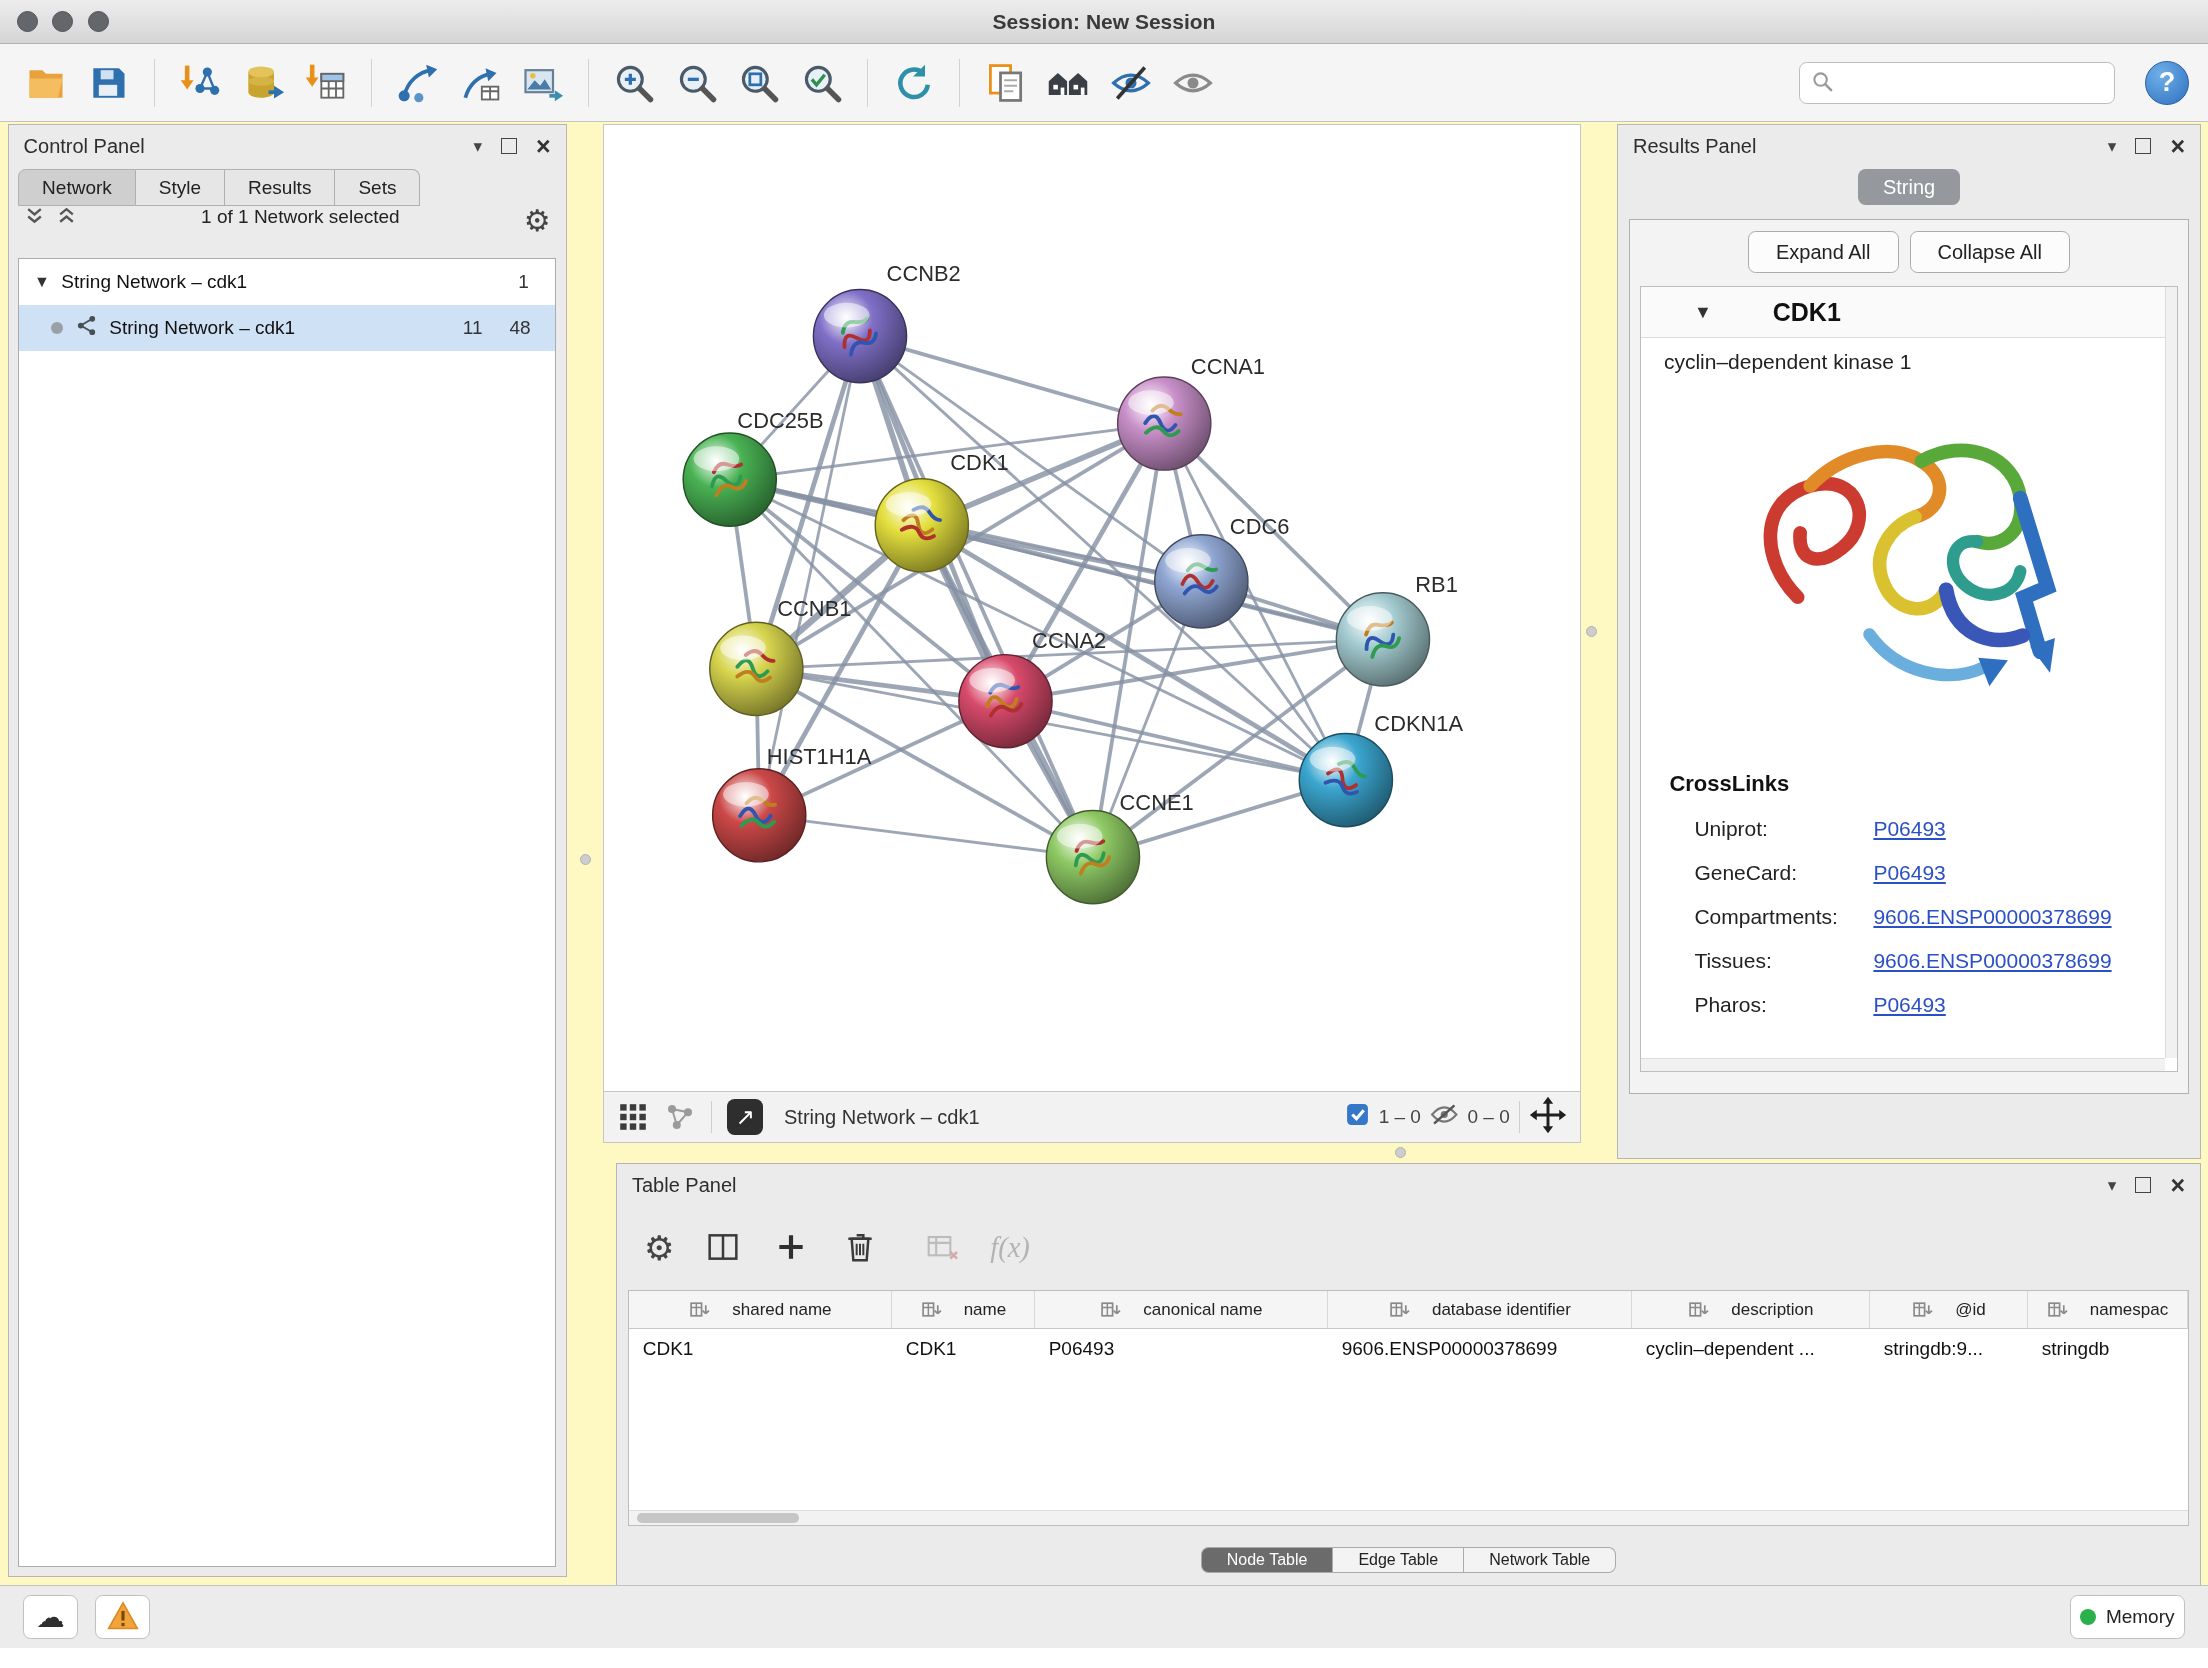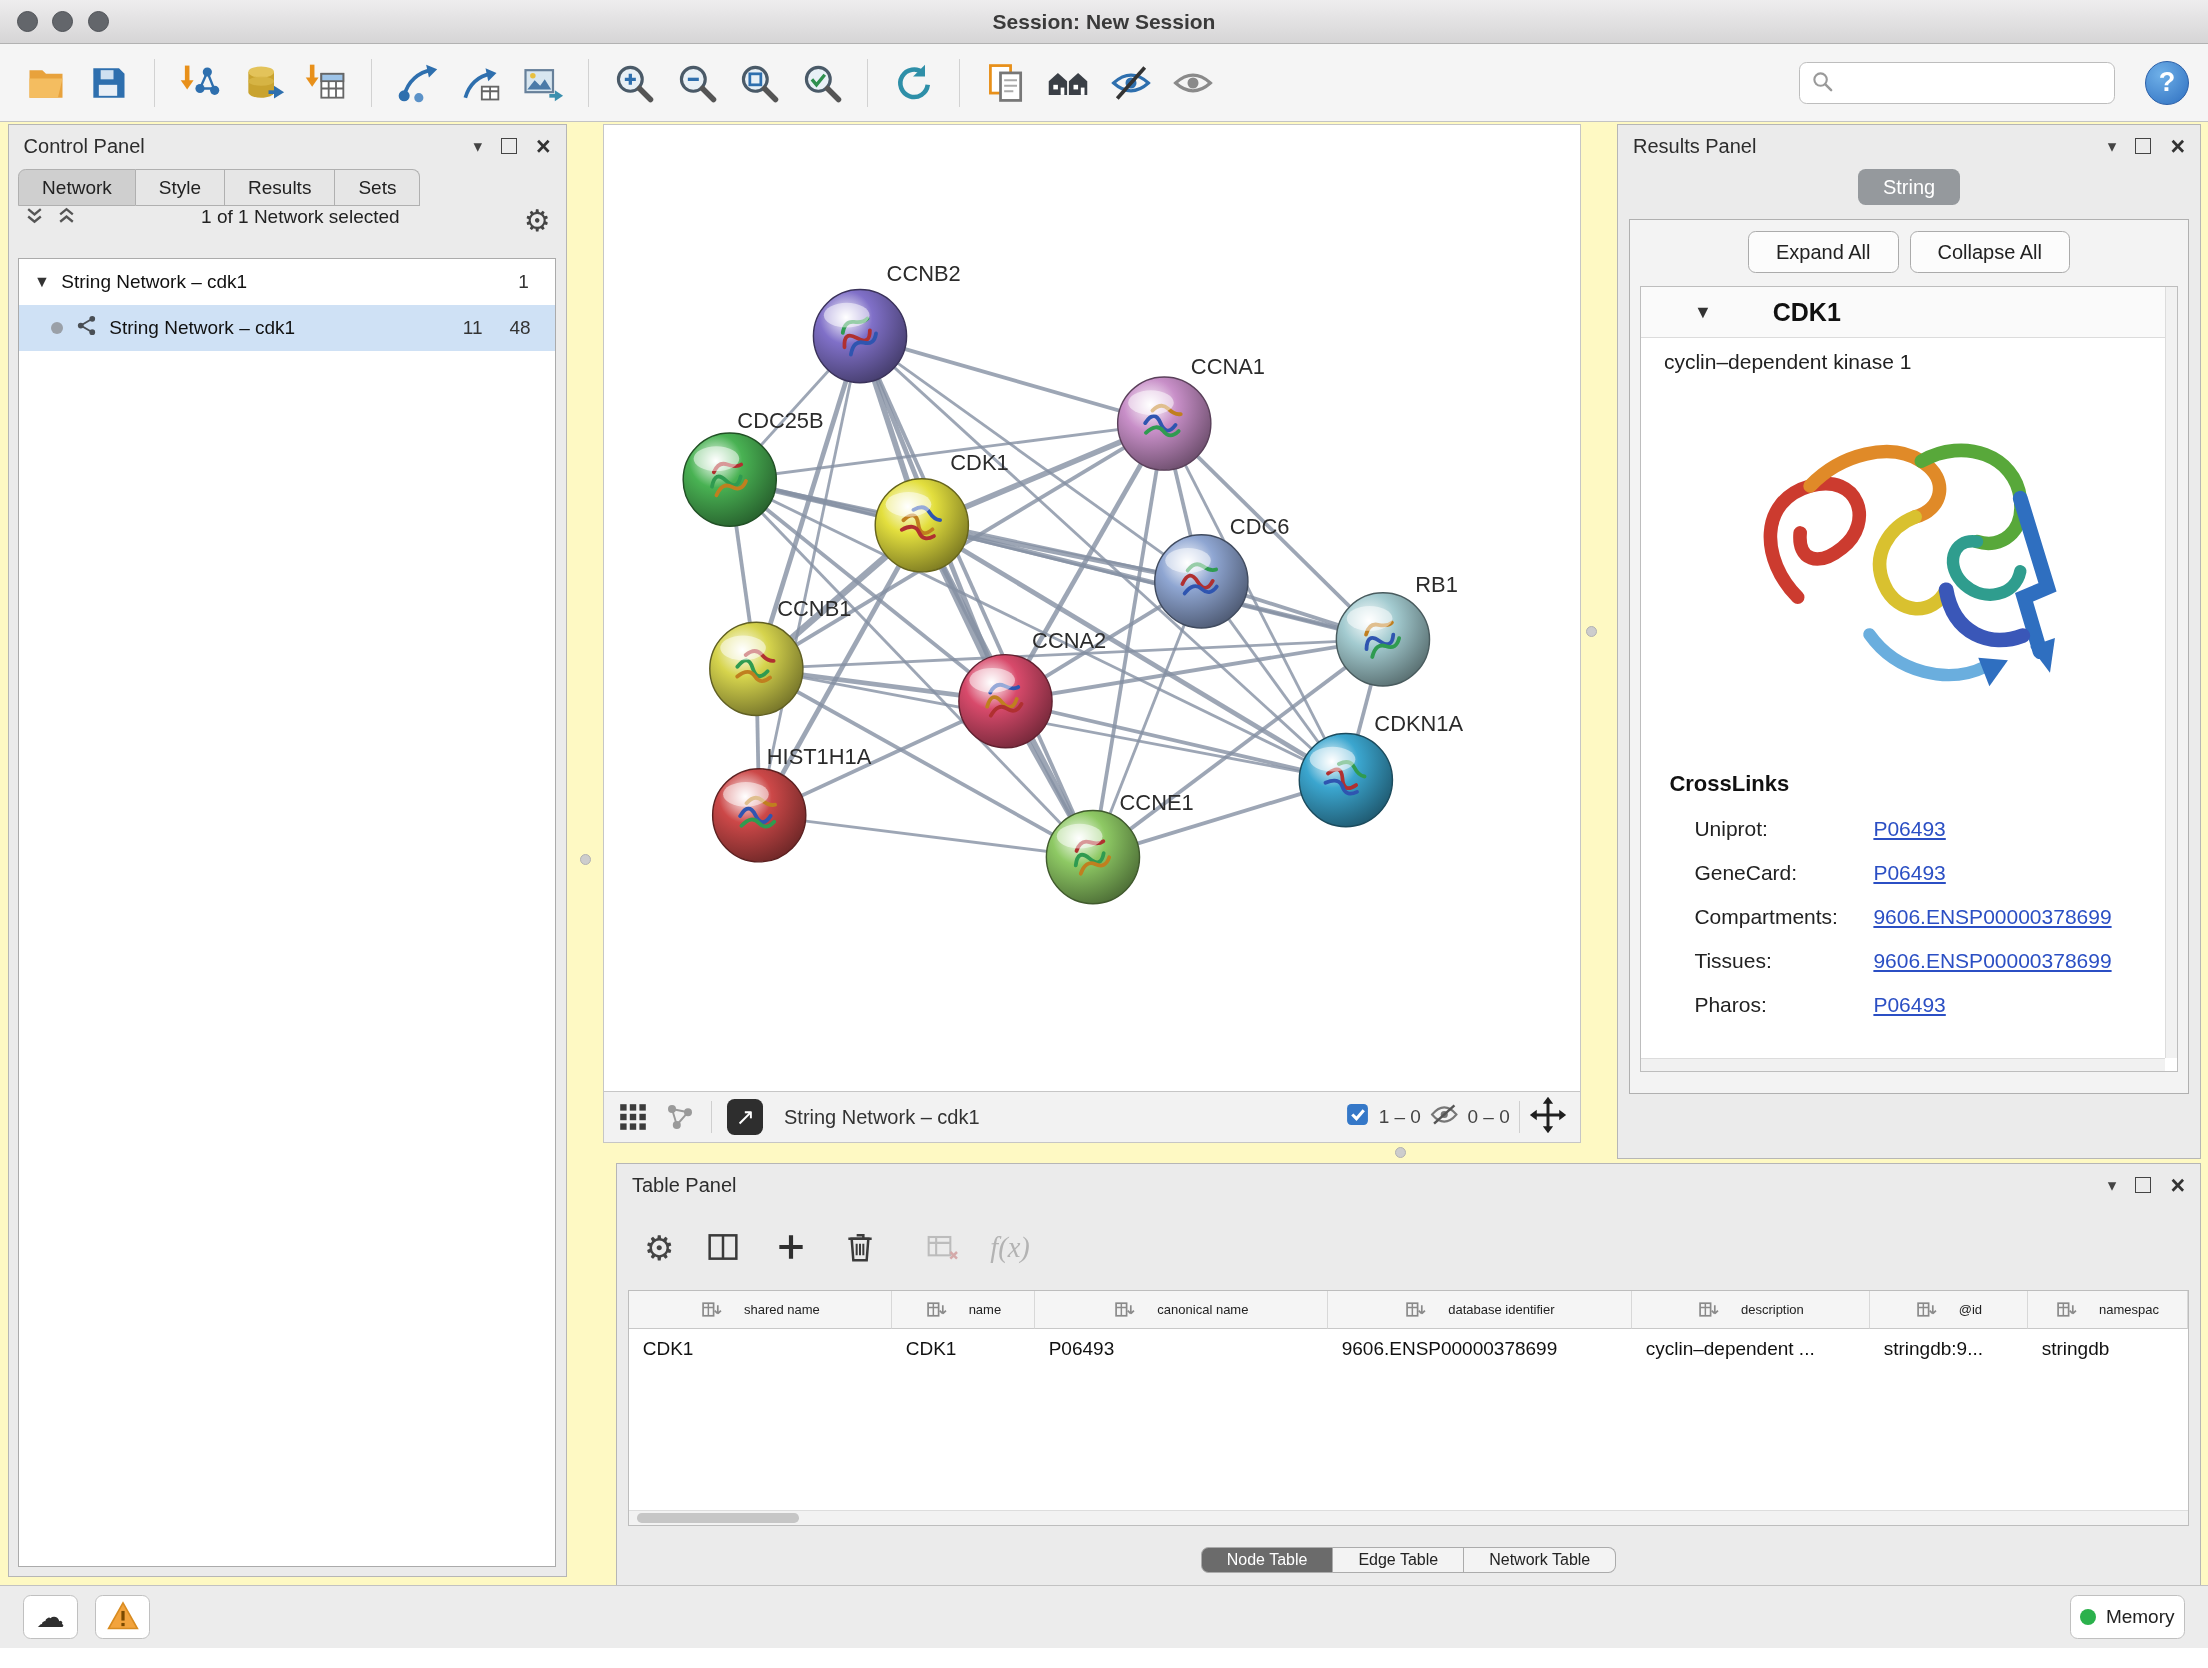--- a/index.html
+++ b/index.html
@@ -95,21 +95,21 @@
 
   
   .table-panel { position:absolute; left:616px; top:1163px; width:1585px; height:437px;
     background:#ebebeb; border:1px solid #b6b6b6; }
   .tp-toolbar { height:84px; display:flex; align-items:center; padding-left:27px; gap:28.5px; }
   .tp-toolbar svg { width:40px; height:40px; }
   .tp-fx { font-family:"Liberation Serif","DejaVu Serif",serif; font-style:italic; color:#b3b3b3; font-size:28.5px; }
   .tp-table { margin:0 11.4px; background:#fff; border:1px solid #bdbdbd; height:236px; display:flex; flex-direction:column; }
   .tp-grid { display:grid; grid-template-columns:263px 143px 293px 304px 238px 158px 1fr; }
   .th-cell { height:38px; background:#f5f5f5; border-right:1px solid #d8d8d8; border-bottom:1px solid #c8c8c8;
-    display:flex; align-items:center; justify-content:center; gap:22px; font-size:13px; color:#222; overflow:hidden; white-space:nowrap; }
+    display:flex; align-items:center; justify-content:center; gap:22px; font-size:17px; color:#222; overflow:hidden; white-space:nowrap; }
   .td-cell { height:40px; display:flex; align-items:center; padding-left:13.3px; font-size:19px; color:#111;
     overflow:hidden; white-space:nowrap; }
   .tp-fill { flex:1; }
   .tp-hscroll { height:15px; background:#f2f2f2; border-top:1px solid #ddd; display:flex; align-items:center; }
   .tp-thumb { width:162px; height:9.5px; background:#c6c6c6; border-radius:4.8px; margin-left:7.6px; }
   .tp-tabs { display:flex; justify-content:center; margin-top:21px; }
   .tp-tab { padding:3px 25px; font-size:16px; border:1px solid #ababab; border-left:none; background:#f3f3f3; color:#222; }
   .tp-tab:first-child { border-left:1px solid #ababab; border-radius:7.6px 0 0 7.6px; }
   .tp-tab:last-child { border-radius:0 7.6px 7.6px 0; }
   .tp-tab.sel { background:#6b6b6b; color:#fff; }

